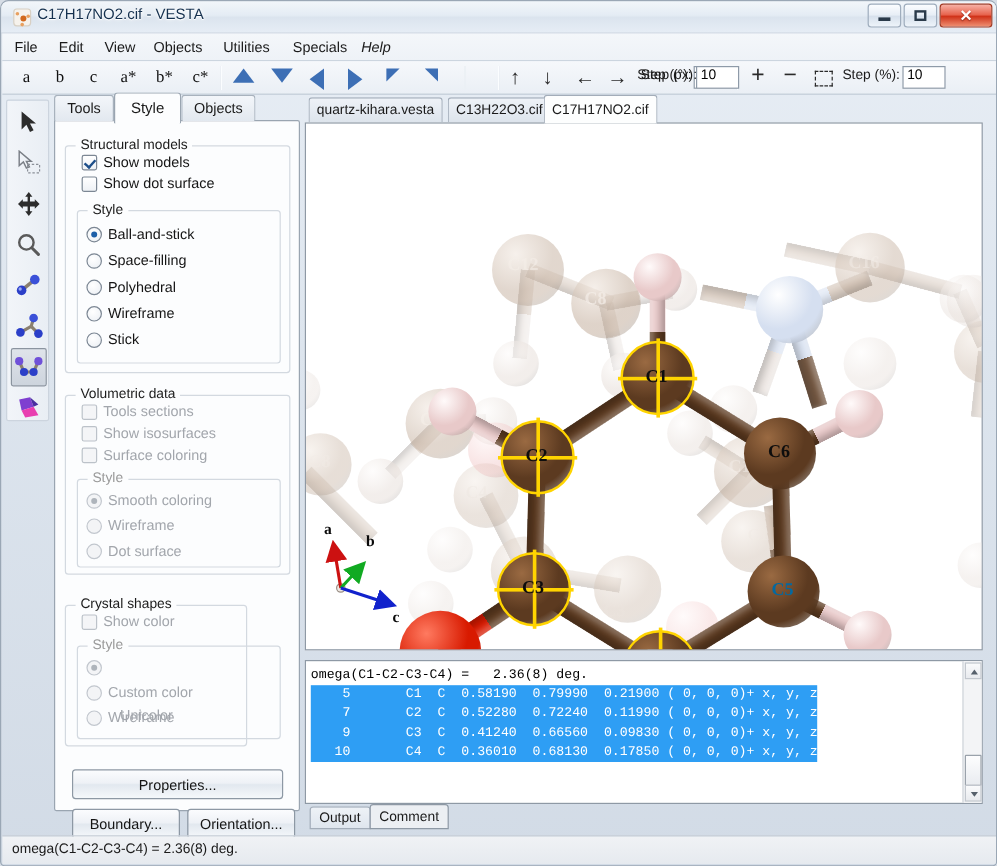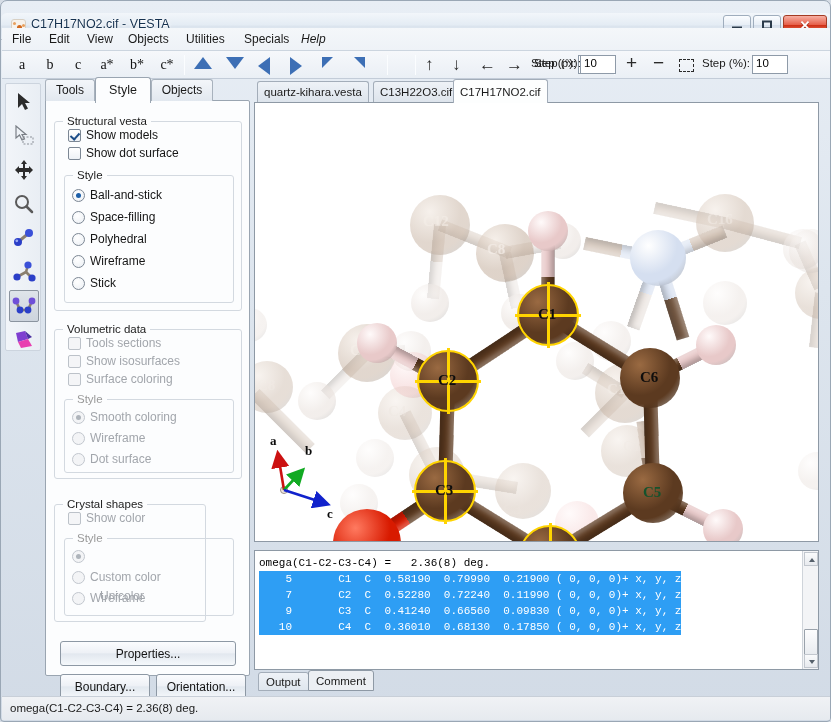--- a/index.html
+++ b/index.html
@@ -20,21 +20,20 @@
     border: 1px solid #9aa7b5;
     overflow: hidden;
   }
 
   
   #titlebar {
     position: absolute; left: 0; top: 0; width: 831px; height: 27px;
     background: linear-gradient(180deg,#f2f6fa 0%,#e4ecf4 45%,#dbe4ee 52%,#e6edf5 100%);
     border-radius: 6px 6px 0 0;
     border-bottom: 1px solid #b9c4d0;
-    margin-top: 12px;
   }
   #title-ico {
     position:absolute; left:10px; top:6px; width:15px; height:15px;
     border-radius:3px; background:#f6f2ec;
     border:1px solid #d8d0c4;
   }
   #title-ico::before{
     content:""; position:absolute; left:5px; top:5px; width:5px;height:5px;
     border-radius:50%; background:#d2691e;
   }
@@ -364,21 +363,21 @@
             <path d="M4 4 L13 2 L16 10 L6 13 Z" fill="#7f3fd0"></path>
             <path d="M6 13 L16 10 L20 17 L9 19 Z" fill="#e83fb0"></path>
             <path d="M13 2 L20 8 L16 10 Z" fill="#4a2fa0"></path>
           </svg></span>
       </div>
     </div>
 
   <div id="leftpanel">
     <div id="panelbody">
         <div class="gbox" style="left: 8px; top: 20px; width: 188px; height: 190px;">
-          <div class="gbox-title">Structural vesta</div>
+          <div class="gbox-title">Structural models</div>
         </div>
         <div class="chk on" style="left: 22px; top: 28px;"></div>
         <div class="ctl-label" style="left: 40px; top: 27px;">Show models</div>
         <div class="chk" style="left: 22px; top: 46px;"></div>
         <div class="ctl-label" style="left: 40px; top: 45px;">Show dot surface</div>
         <div class="gbox" style="left: 18px; top: 74px; width: 170px; height: 128px;">
           <div class="gbox-title">Style</div>
         </div>
         <div class="rad on" style="left: 26px; top: 88px;"></div>
         <div class="ctl-label" style="left: 44px; top: 87px;">Ball-and-stick</div>
@@ -534,21 +533,21 @@
         <div style="position:absolute;left:2px;top:2px;width:62px;height:62px;border:2.5px solid #ffd400;border-radius:50%;"></div>
       </div>
       <div class="cross" style="left: 262px; top: 420px; width: 66px; height: 66px; z-index: 14;">
         <div class="vv" style="top:0;left:31.5px;height:66px;width:3px;"></div>
         <div style="position:absolute;left:2px;top:2px;width:62px;height:62px;border:2.5px solid #ffd400;border-radius:50%;"></div>
       </div>
       <div class="alabel" style="left: 283px; top: 203px; font-size: 15px; opacity: 1; z-index: 16; color: rgb(13, 13, 13);">C1</div>
       <div class="alabel" style="left: 183px; top: 269px; font-size: 15px; opacity: 1; z-index: 16; color: rgb(13, 13, 13);">C2</div>
       <div class="alabel" style="left: 385px; top: 266px; font-size: 15px; opacity: 1; z-index: 16; color: rgb(13, 13, 13);">C6</div>
       <div class="alabel" style="left: 180px; top: 379px; font-size: 15px; opacity: 1; z-index: 16; color: rgb(13, 13, 13);">C3</div>
-      <div class="alabel" style="left: 388px; top: 381px; font-size: 15px; opacity: 1; z-index: 16; color: #14532d;">C5</div>
+      <div class="alabel" style="left: 388px; top: 381px; font-size: 15px; opacity: 1; z-index: 16; color: #0369a1;">C5</div>
       <div style="position: absolute; left: -4px; top: 320px; width: 120px; height: 110px; z-index: 30;"><svg width="120" height="110" viewBox="0 0 120 110">
           <defs>
             <marker id="ma" markerWidth="7" markerHeight="7" refX="3" refY="3.5" orient="auto">
               <path d="M0,0 L7,3.5 L0,7 z" fill="#cc1111"></path>
             </marker>
             <marker id="mb" markerWidth="7" markerHeight="7" refX="3" refY="3.5" orient="auto">
               <path d="M0,0 L7,3.5 L0,7 z" fill="#11aa22"></path>
             </marker>
             <marker id="mc" markerWidth="7" markerHeight="7" refX="3" refY="3.5" orient="auto">
               <path d="M0,0 L7,3.5 L0,7 z" fill="#1122cc"></path>

